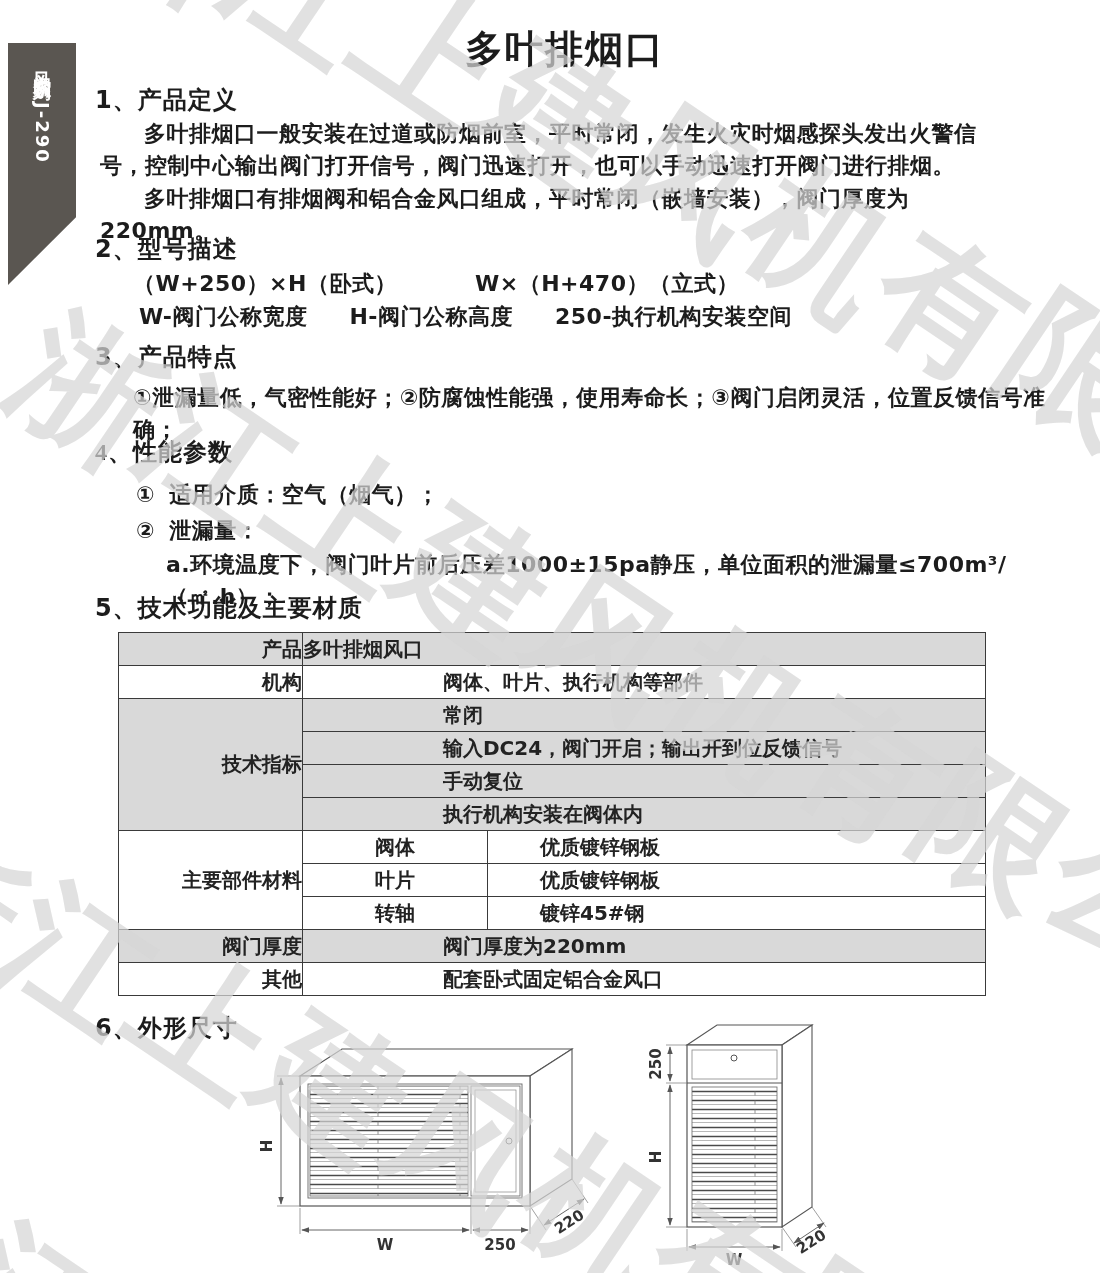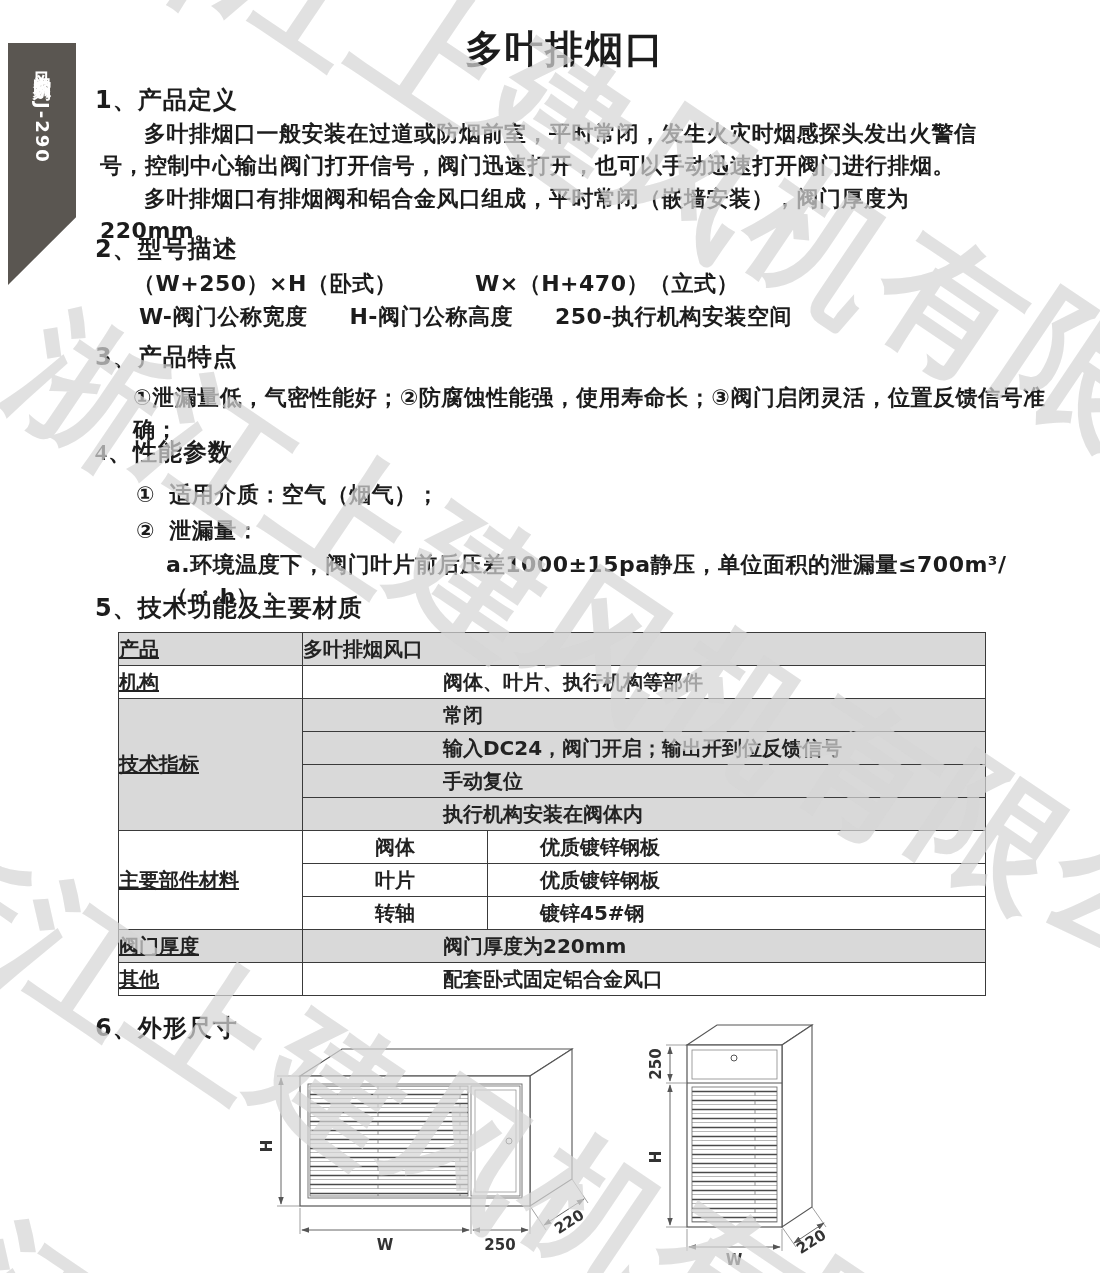--- a/index.html
+++ b/index.html
@@ -63,21 +63,21 @@
     width:867px;
     font-size:20px;font-weight:600;color:#222;
   }
   .spec-table td{
     border:1.5px solid #3a3a3a;
     height:32px;padding:0;
     overflow:hidden;white-space:nowrap;
   }
   .spec-table .gray{background:#d9d9d9;}
   .spec-table .white{background:#ffffff;}
-  .c-label{text-align:left;text-decoration:underline;}
+  .c-label{text-align:right;}
   .c-value{padding-left:140px !important;text-align:left;}
   .c-center{text-align:left;}
   .c-sub{text-align:center;}
   .c-mat{padding-left:52px !important;text-align:left;}
   
   .drawing{position:absolute;z-index:1;}
   .dim-text{font-size:15px;font-weight:600;fill:#333;
     font-family:"DejaVu Sans","Liberation Sans",sans-serif;}
 </style>
 </head>

